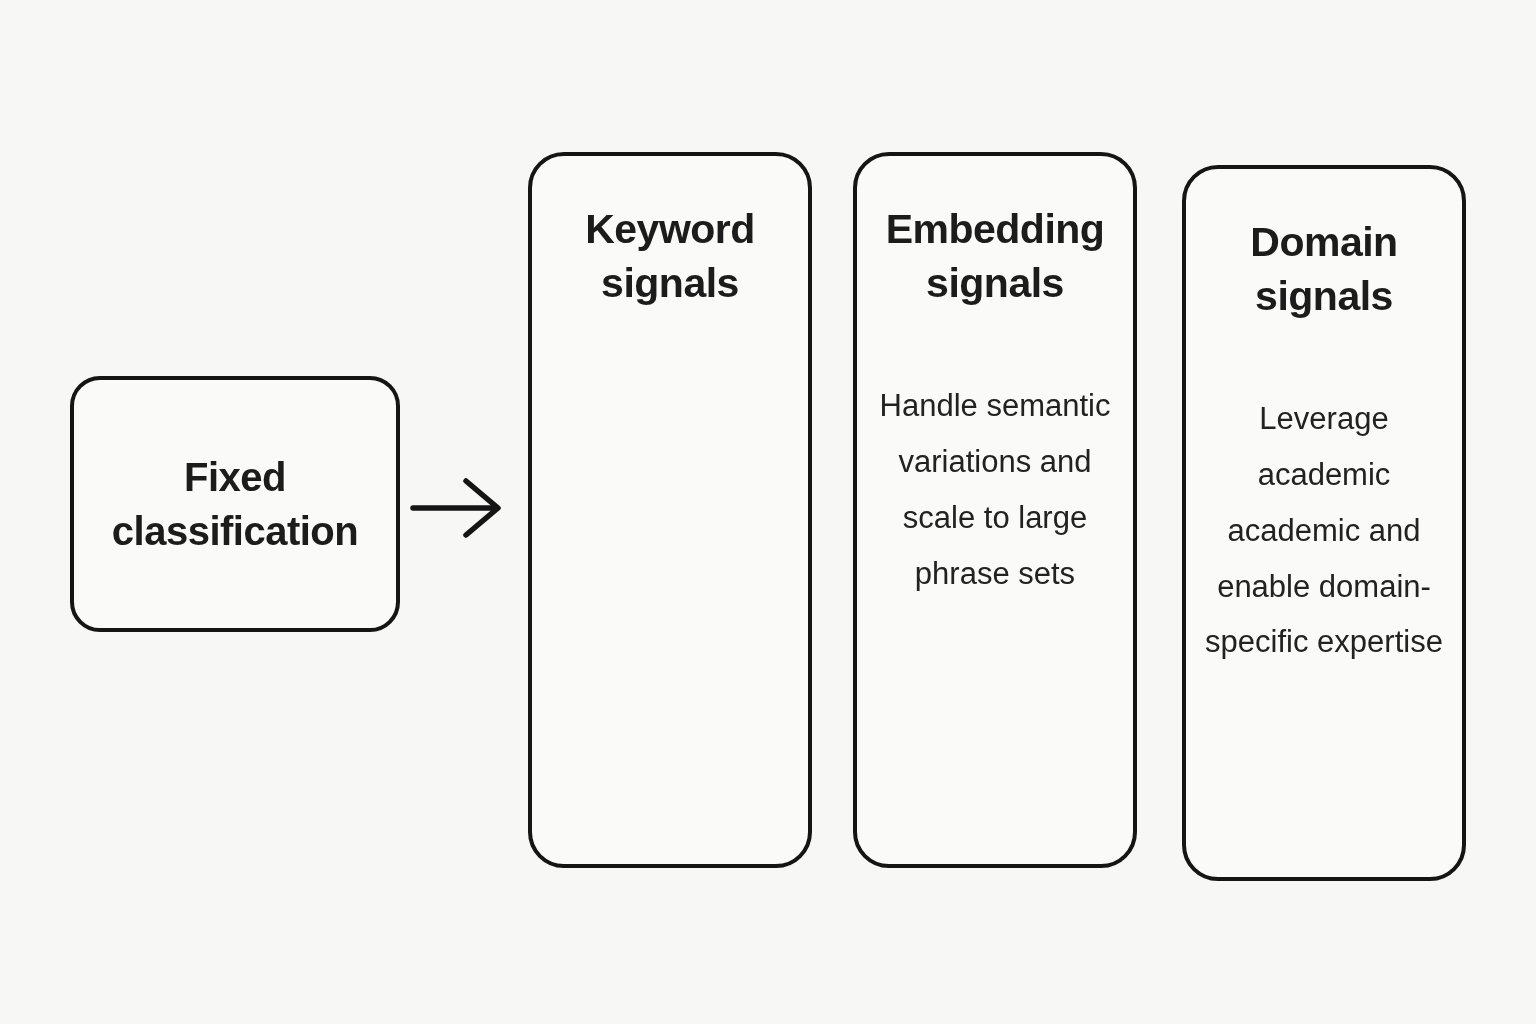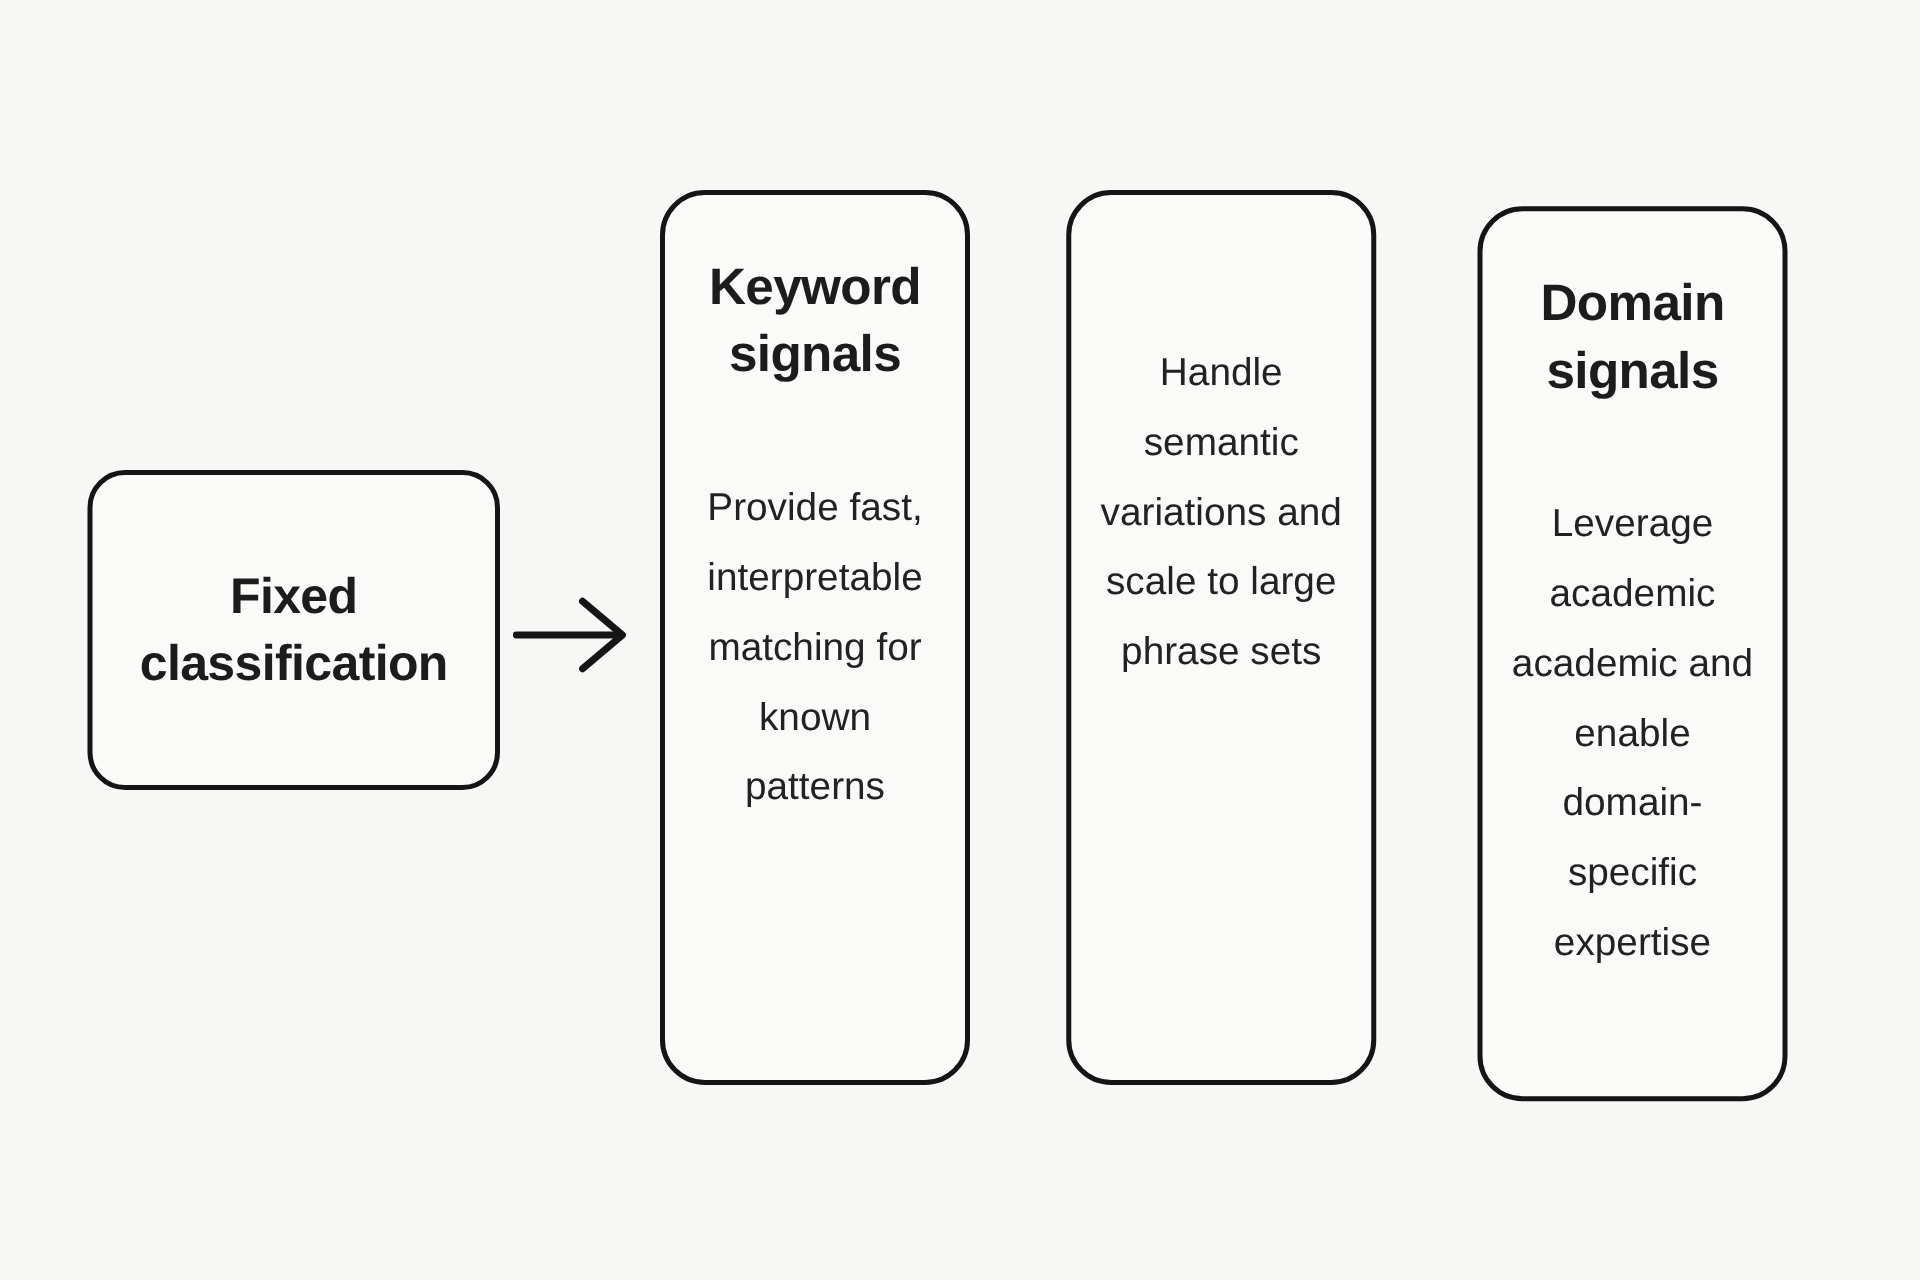--- a/index.html
+++ b/index.html
@@ -35,21 +35,21 @@
 
   .arrow {
     position: absolute;
     left: 410px; top: 474px;
     width: 96px; height: 68px;
   }
 
   .card {
     position: absolute;
     top: 152px;
-    width: 248px; height: 716px;
+    width: 284px; height: 716px;
     background: #fafaf9;
     border: 4px solid #151515;
     border-radius: 36px;
     padding: 46px 18px 0 18px;
     text-align: center;
   }
   .card-1 { left: 528px; }
   .card-2 { left: 853px; }
   .card-3 { left: 1182px; margin-top: 13px; }
 
@@ -77,24 +77,24 @@
     <div class="label">Fixed classification</div>
   </div>
 
   <svg class="arrow" viewBox="0 0 96 68" fill="none" xmlns="http://www.w3.org/2000/svg">
     <line x1="3" y1="34" x2="82" y2="34" stroke="#151515" stroke-width="5.5" stroke-linecap="round"></line>
     <polyline points="56,7 88,34 56,61" stroke="#151515" stroke-width="5.5" fill="none" stroke-linecap="round" stroke-linejoin="round"></polyline>
   </svg>
 
   <div class="card card-1">
     <div class="title">Keyword signals</div>
-    <div class="body">Provide fast, interpretable matching for known patterns</div>
   </div>
 
   <div class="card card-2">
+    <div class="title">Embedding signals</div>
     <div class="body">Handle semantic variations and scale to large phrase sets</div>
   </div>
 
   <div class="card card-3">
     <div class="title">Domain signals</div>
     <div class="body">Leverage academic academic and enable domain-specific expertise</div>
   </div>
 
 </div>
 

